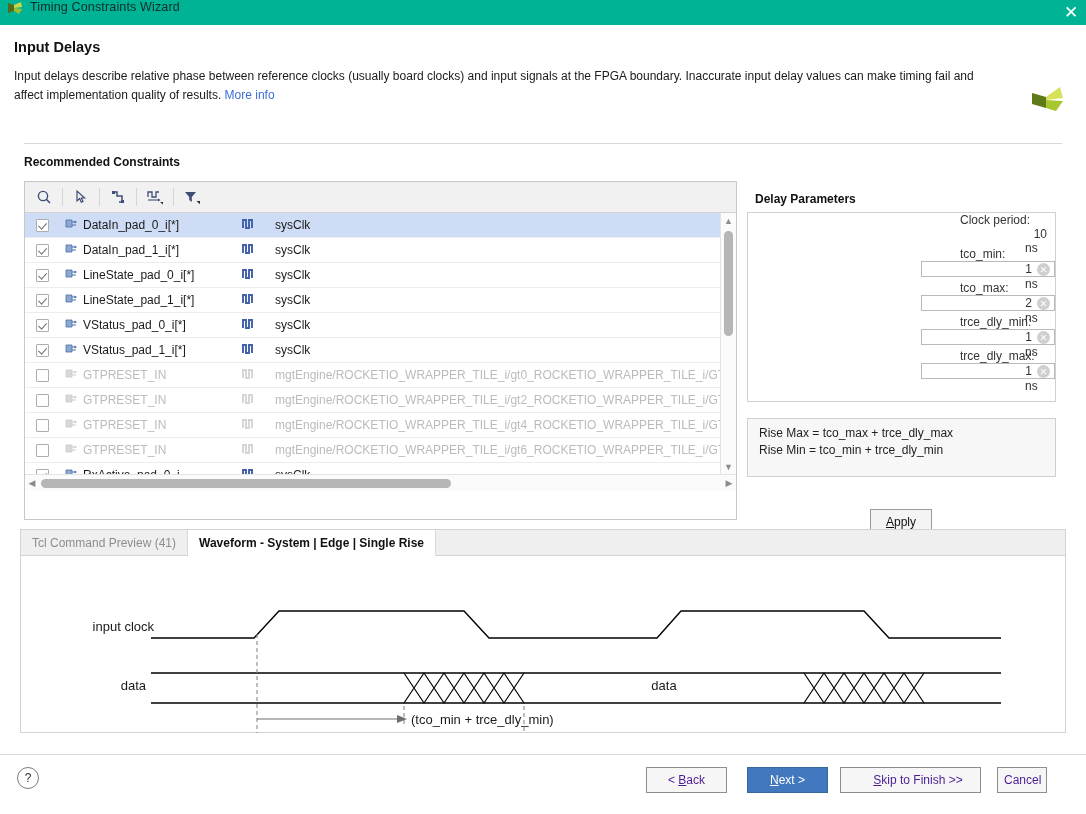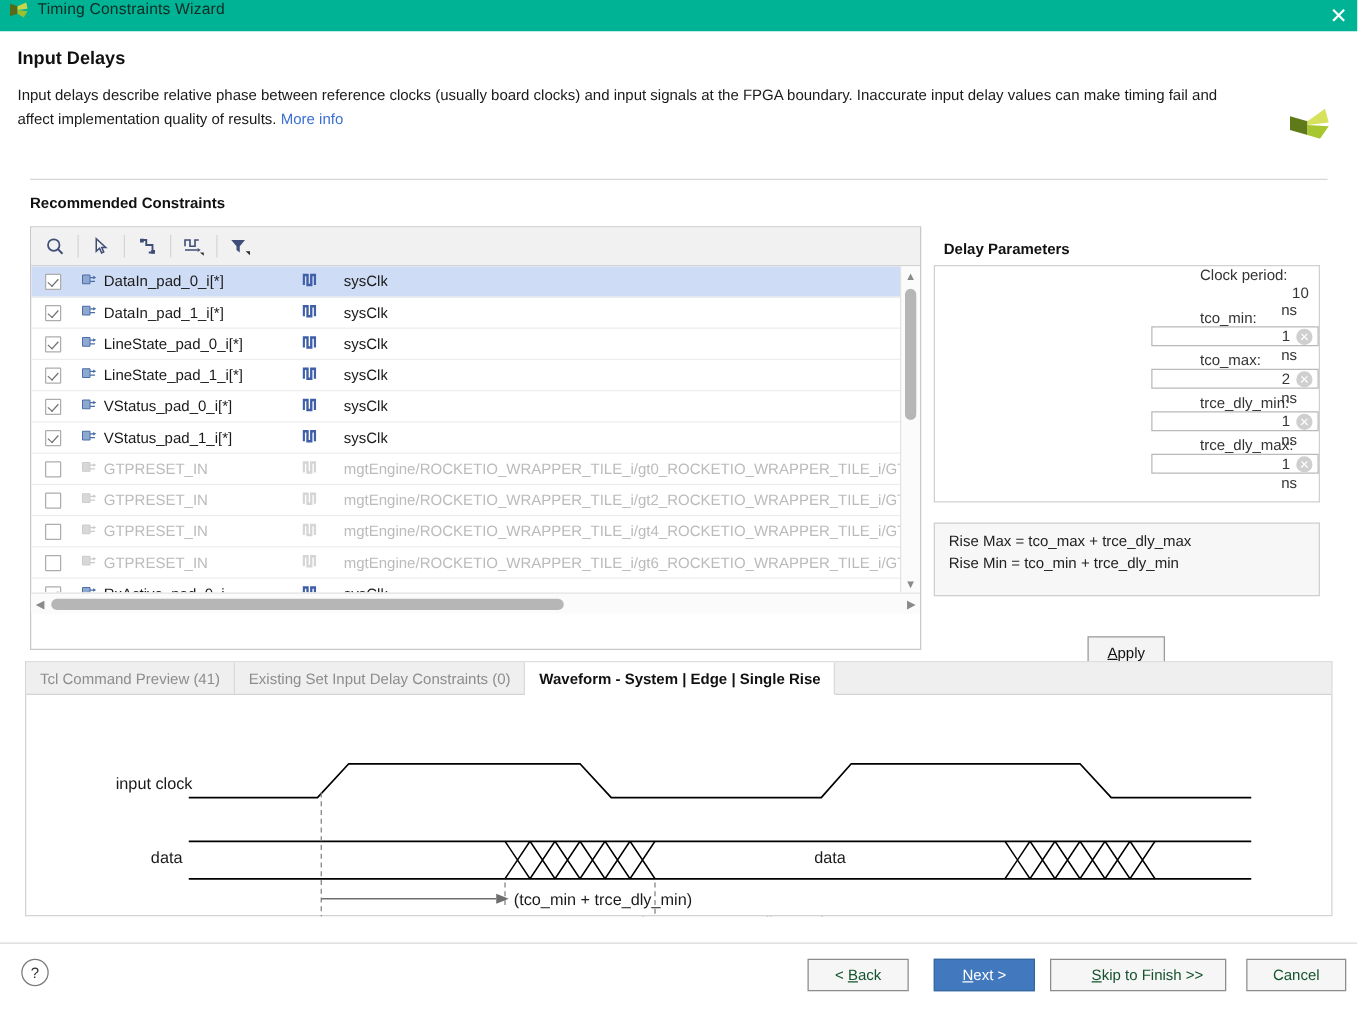--- a/index.html
+++ b/index.html
@@ -249,31 +249,31 @@
   .help-btn {
     position: absolute; left: 17px; top: 12px;
     width: 22px; height: 22px; border-radius: 50%;
     border: 1px solid #7a7a7a; background: #fff;
     display: flex; align-items: center; justify-content: center;
     font-size: 12px; color: #333; cursor: pointer;
   }
   .btn {
     position: absolute; top: 12px; height: 26px;
     border: 1px solid #8d8d8d; background: #f6f6f6;
-    font-family: "Liberation Sans", sans-serif; font-size: 12px; color: #14532d;
+    font-family: "Liberation Sans", sans-serif; font-size: 12px; color: #4c1d95;
     cursor: pointer;
   }
   .btn.primary {
     background: #4178be; border-color: #35689e; color: #ffffff;
   }
   .btn u { text-decoration: underline; }
   #back-btn { left: 646px; width: 81px; }
   #next-btn { left: 747px; width: 81px; }
   #skip-btn { left: 840px; width: 141px; padding-left: 21px; }
-  #cancel-btn { left: 997px; width: 80px; }
+  #cancel-btn { left: 997px; width: 50px; }
 </style>
 </head>
 <body>
 
 <div class="titlebar">
   <span class="titlebar-logo">
     <svg viewBox="0 0 18 16" width="18" height="16">
       <path d="M2 3 L8 5 L8 11 L2 13 Z" fill="#556b1a"></path>
       <path d="M8 5 L15 2 L16 7 L8 8 Z" fill="#c7d64a"></path>
       <path d="M8 8 L16 9 L13 14 L8 11 Z" fill="#9bbf2e"></path>
@@ -621,21 +621,20 @@
   <div>Rise Min = tco_min + trce_dly_min</div>
 </div>
 
 <button class="apply-btn">
   <u>A</u><span id="apply-rest">pply</span>
 </button>
 
 <div class="bottom-panel">
   <div class="tabstrip" id="tabstrip">
       <div class="tab">Tcl Command Preview (41)</div>
-      <div class="tab">Existing Set Input Delay Constraints (0)</div>
       <div class="tab active">Waveform - System | Edge | Single Rise</div>
     </div>
   <div class="wave-area">
     <svg width="1044" height="177" viewBox="0 0 1044 177">
 
       <text id="wf-clock-label" x="133" y="75" text-anchor="end" font-family="Liberation Sans, sans-serif" font-size="13" fill="#1a1a1a">input clock</text>
 
       <path d="M130 82 L233 82 L258 55 L443 55 L468 82 L636 82 L660 55 L843 55 L868 82 L980 82" fill="none" stroke="#000000" stroke-width="1.4"></path>
 
       <text id="wf-data-label" x="125" y="134" text-anchor="end" font-family="Liberation Sans, sans-serif" font-size="13" fill="#1a1a1a">data</text>

